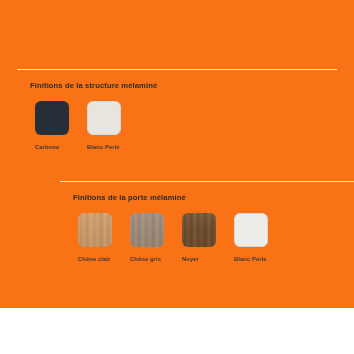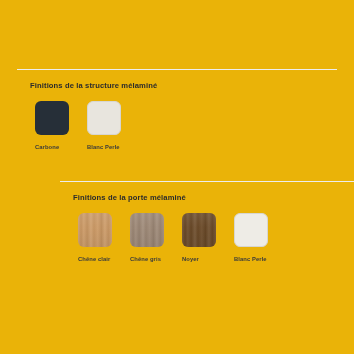--- a/index.html
+++ b/index.html
@@ -10,22 +10,22 @@
     width: 354px;
     height: 354px;
     background: #ffffff;
     font-family: "Liberation Sans", sans-serif;
     overflow: hidden;
   }
 
   .page {
     position: relative;
     width: 354px;
-    height: 354px;
-    background: #eab308;
+    height: 308px;
+    background: #f97316;
     text-decoration: underline;
   }
 
   .finish-section {
     position: absolute;
     left: 0;
     width: 354px;
     box-sizing: border-box;
   }
 

